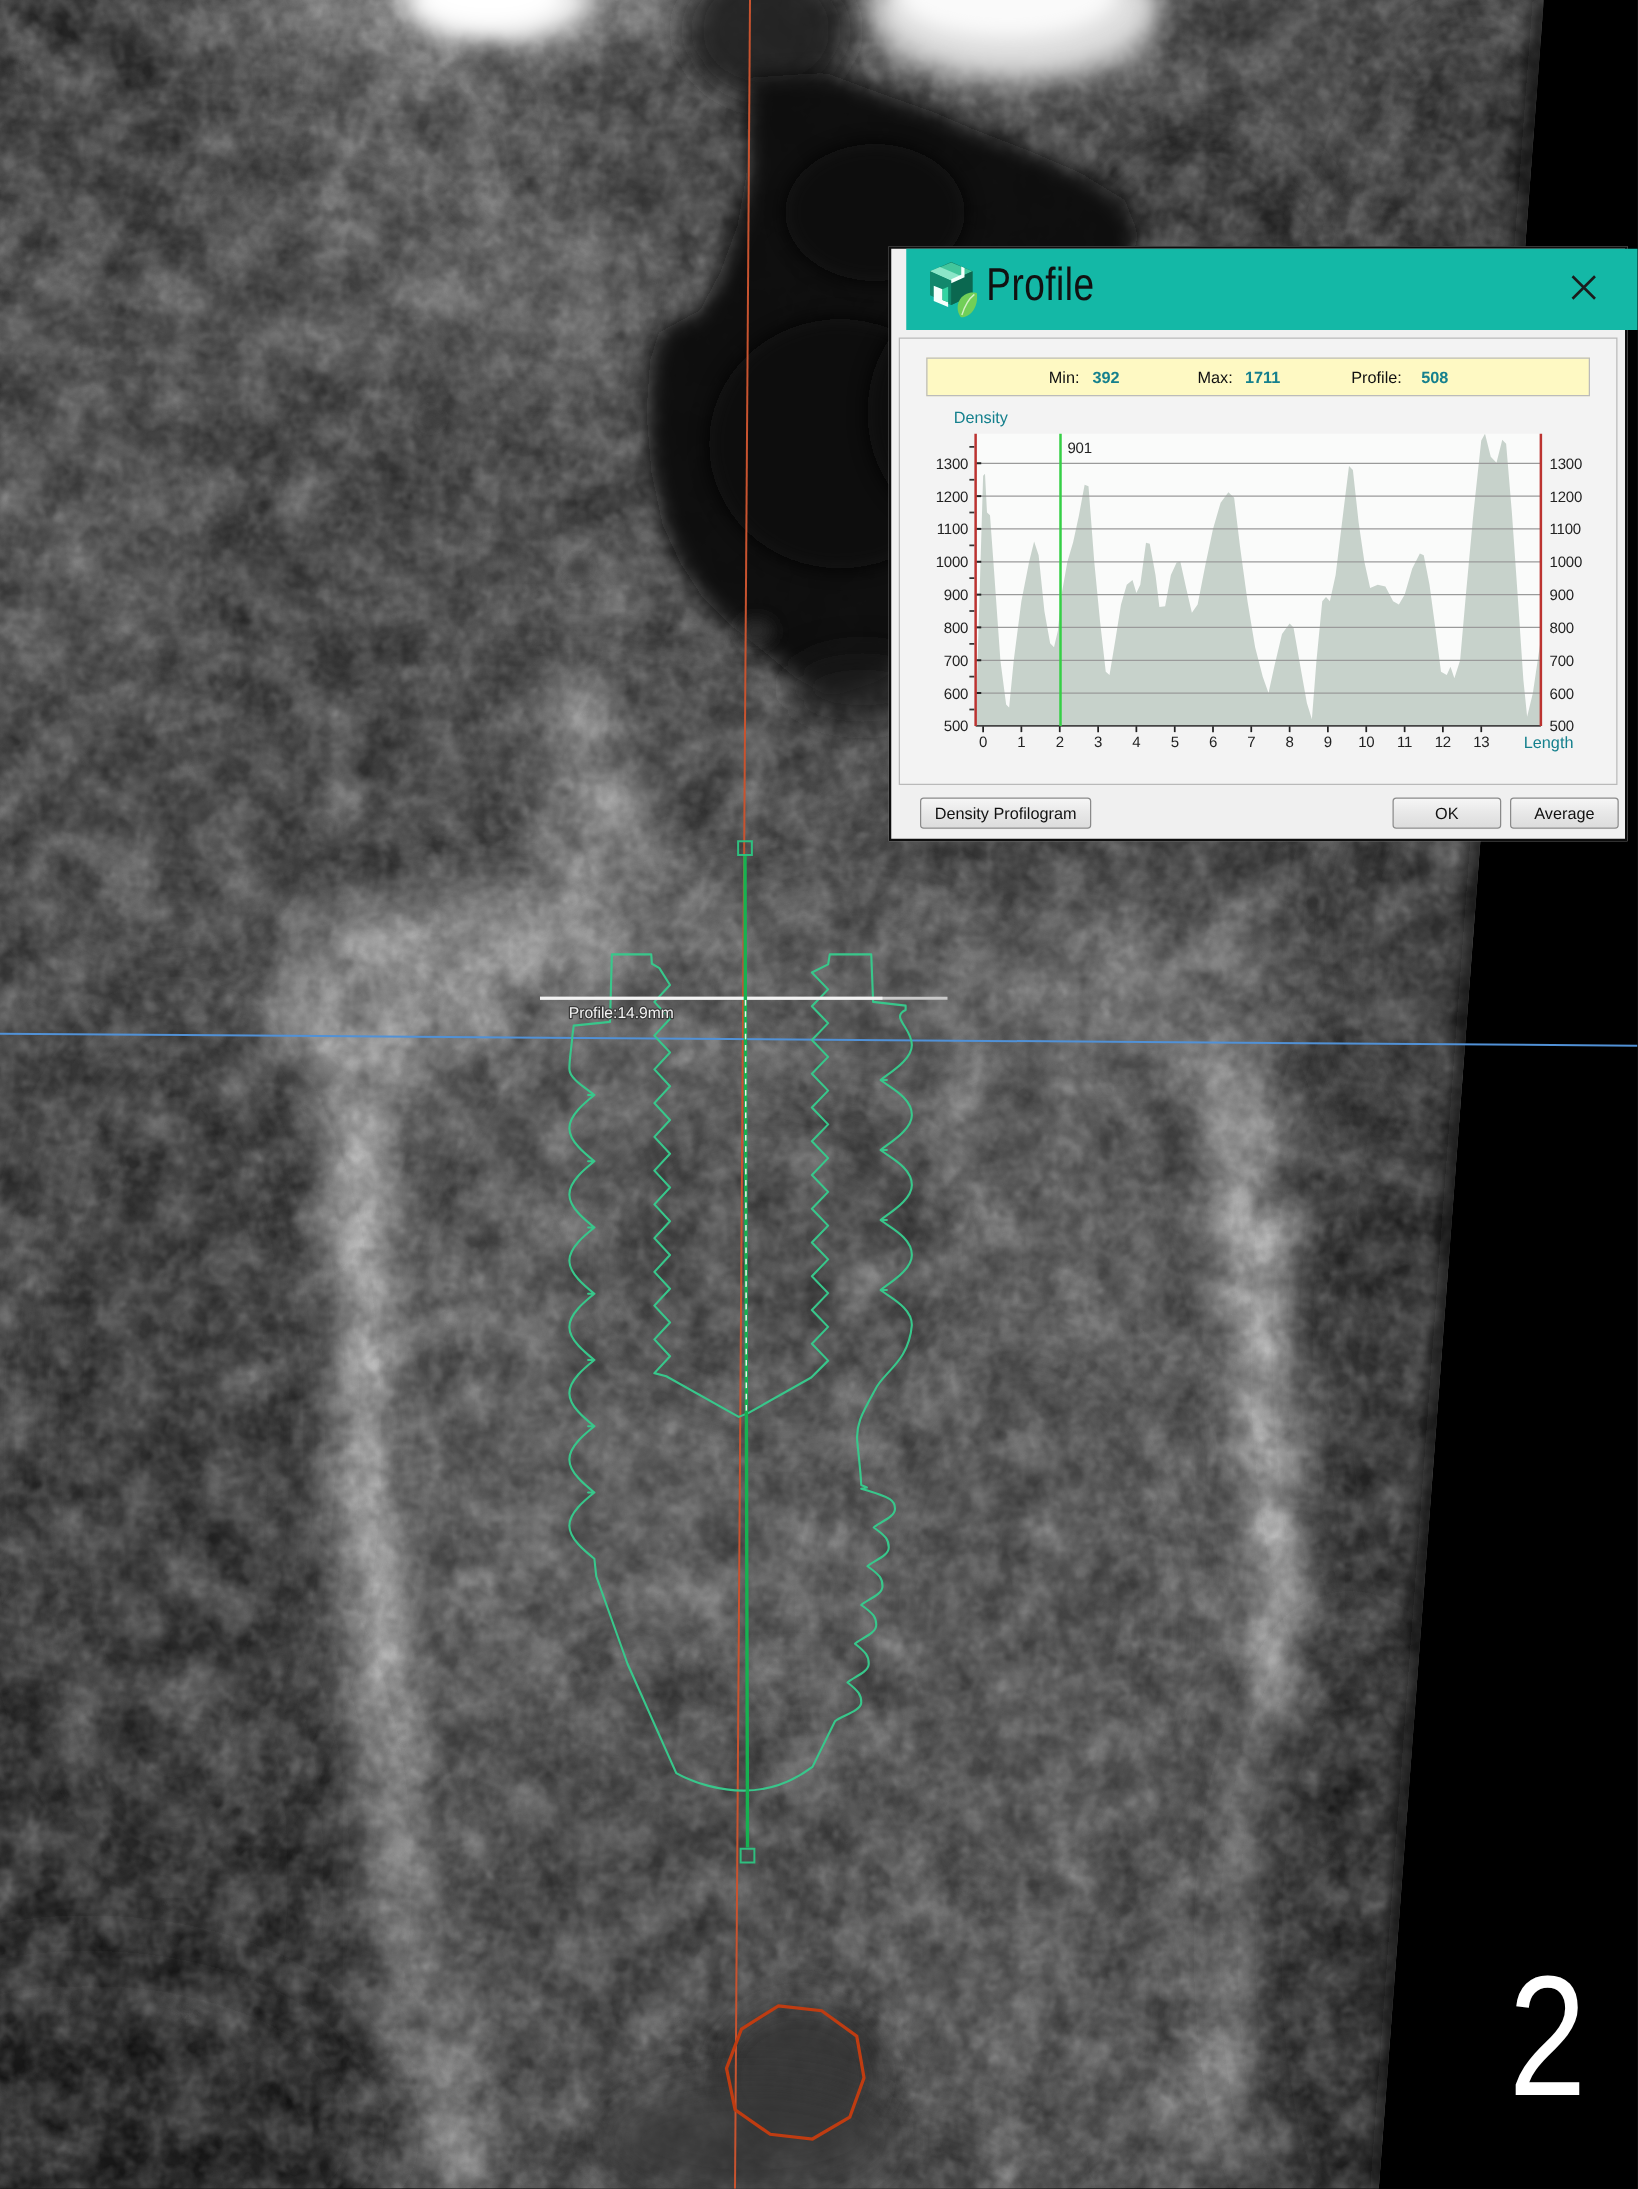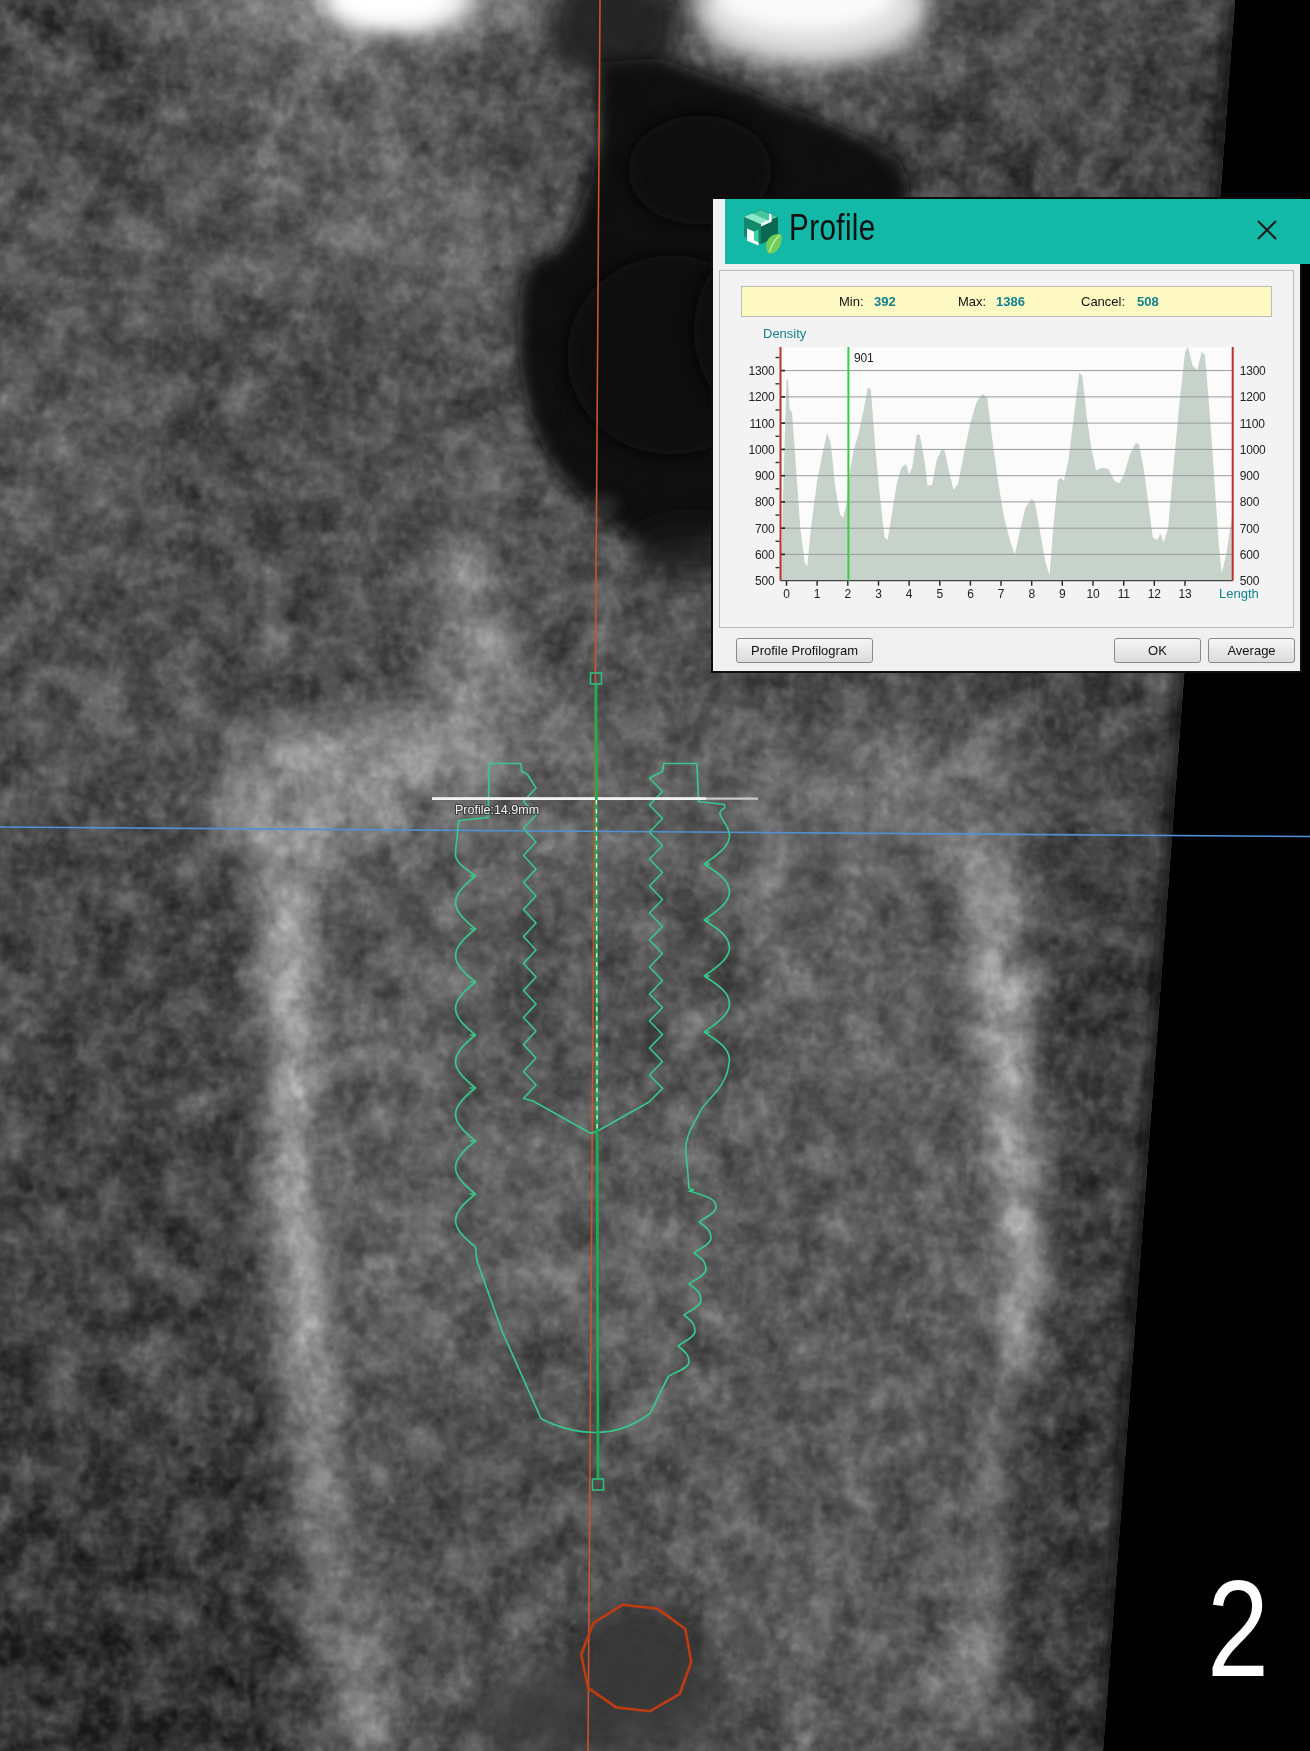--- a/index.html
+++ b/index.html
@@ -178,25 +178,25 @@
 <span class="ttl">Profile</span>
 <svg class="abs" style="right:34px;top:20px" width="22" height="22" viewBox="0 0 22 22">
         <path d="M2,2 L20,20 M20,2 L2,20" stroke="#1c1c1c" stroke-width="2.1"></path>
       </svg>
 </div>
 <div class="gbox"></div>
 <div class="statbar">
 <span style="position:absolute;left:97px">Min:</span>
       <b style="position:absolute;left:132px">392</b>
 <span style="position:absolute;left:216px">Max:</span>
-      <b style="position:absolute;left:254px">1386</b>
-<span style="position:absolute;left:339px">Cancel:</span>
+      <b style="position:absolute;left:254px">1711</b>
+<span style="position:absolute;left:339px">Profile:</span>
       <b style="position:absolute;left:395px">508</b>
 </div>
-<div class="btn" style="left:23px;width:135px">Profile Profilogram</div>
+<div class="btn" style="left:23px;width:135px">Density Profilogram</div>
 <div class="btn" style="left:401px;width:85px">OK</div>
 <div class="btn" style="left:495px;width:85px">Average</div>
 </div>
 <svg class="abs" style="left:0;top:0" width="1310" height="1751" viewBox="0 0 1310 1751">
 <rect x="780.5" y="347.0" width="452.2" height="233.7" fill="#fafbfa"></rect>
 <path d="M780.5,580.7 L786.5,380.6 788.0,379.0 789.6,410.0 792.0,412.1 795.1,454.7 800.3,528.2 804.9,563.6 807.3,566.0 811.0,528.2 817.1,480.9 823.3,449.4 827.3,433.1 830.9,444.2 835.5,488.8 840.1,514.5 843.2,517.7 846.3,504.6 849.3,475.4 853.9,449.4 858.5,433.7 863.1,412.6 867.7,387.7 870.8,389.0 875.4,449.4 880.0,496.7 884.6,537.4 887.6,540.0 892.2,512.4 896.8,483.5 901.4,467.8 906.0,463.9 909.1,474.4 912.2,467.8 916.8,434.2 919.8,435.0 924.4,459.9 927.5,485.6 932.1,484.9 936.7,459.9 941.3,449.9 944.3,449.4 948.9,470.4 953.5,490.1 958.1,483.5 964.3,452.0 970.4,423.1 976.5,402.1 982.7,393.7 987.3,398.2 991.9,436.3 998.0,480.9 1004.1,517.7 1010.2,541.3 1014.8,554.4 1019.4,533.4 1025.6,507.2 1031.7,498.8 1034.8,501.9 1039.4,528.2 1045.5,562.3 1049.5,575.4 1053.2,528.2 1057.8,480.9 1060.8,477.5 1063.9,480.9 1068.5,459.9 1074.6,410.0 1079.2,372.7 1082.3,375.9 1086.9,417.9 1091.5,449.4 1096.1,470.4 1102.2,467.8 1108.3,469.1 1114.5,480.9 1119.1,483.5 1123.7,475.7 1129.8,454.7 1135.9,442.8 1139.0,444.2 1143.6,467.8 1148.2,501.9 1152.8,537.4 1157.4,540.0 1160.4,533.4 1163.5,542.6 1168.1,528.2 1172.7,475.7 1178.8,410.0 1185.0,352.3 1188.0,347.0 1192.6,365.4 1197.2,370.1 1201.8,351.7 1204.9,354.9 1209.5,410.0 1214.1,475.7 1218.7,543.9 1221.7,573.3 1226.3,554.4 1232.5,512.4 1232.7,477.5 L1232.7,580.7 Z" fill="#c7d2cb"></path>
 <line x1="780.5" y1="554.4" x2="1232.7" y2="554.4" stroke="#9a9a9a" stroke-width="1"></line>
     <line x1="781.0" y1="554.4" x2="785.0" y2="554.4" stroke="#222" stroke-width="1.6"></line>
     <line x1="780.5" y1="528.2" x2="1232.7" y2="528.2" stroke="#9a9a9a" stroke-width="1"></line>
     <line x1="781.0" y1="528.2" x2="785.0" y2="528.2" stroke="#222" stroke-width="1.6"></line>

